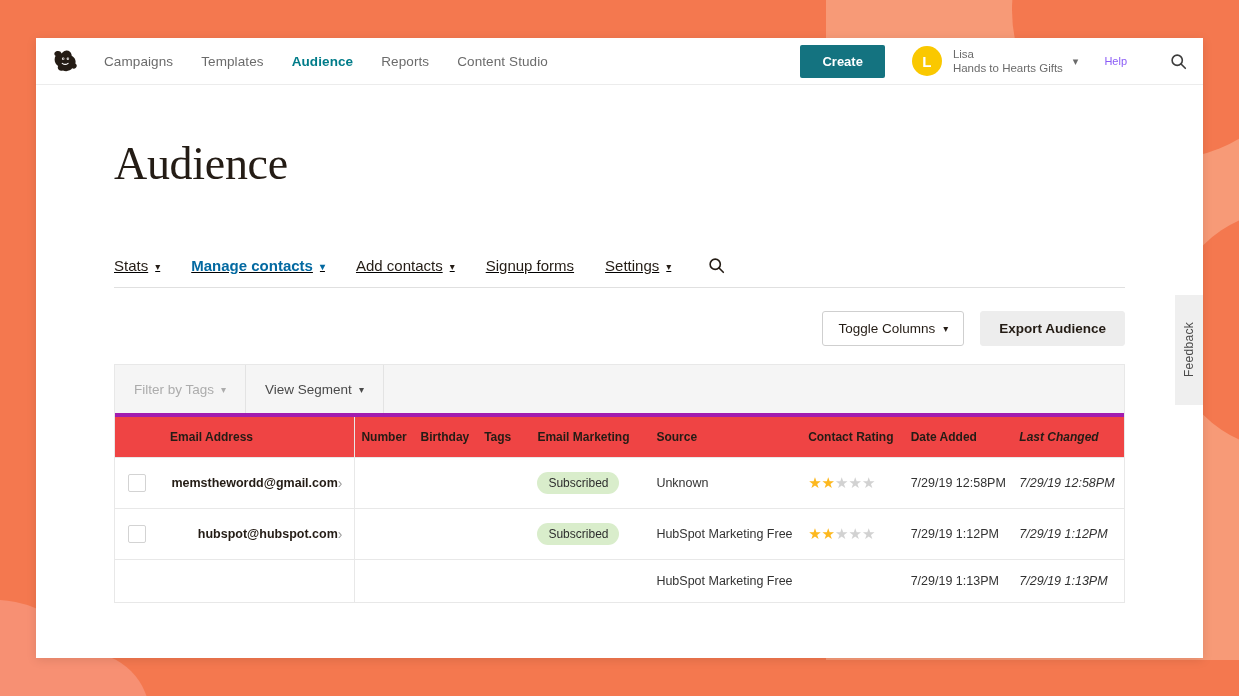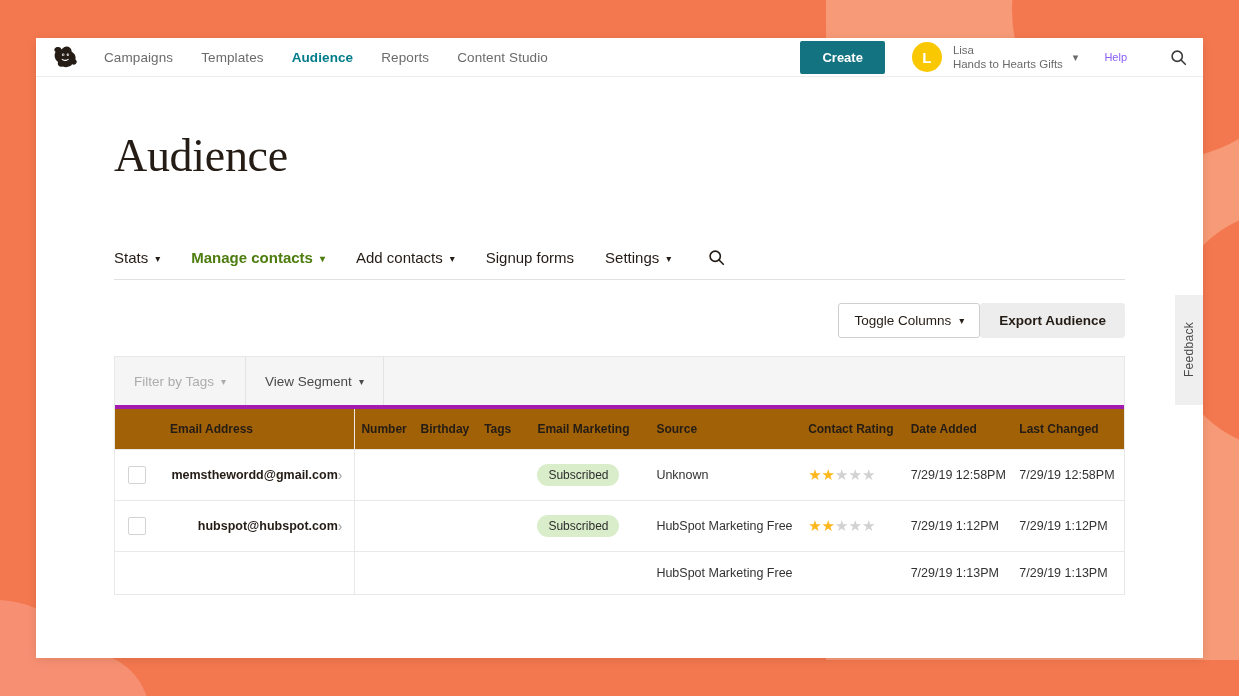--- a/index.html
+++ b/index.html
@@ -84,21 +84,21 @@
     left: 36px;
     width: 1167px;
     height: 620px;
     background: #ffffff;
     box-shadow: 0 2px 10px rgba(0,0,0,0.10);
     overflow: hidden;
   }
 
   
   .topnav {
-    height: 39px;
+    height: 47px;
     border-bottom: 1px solid #ECECEC;
     display: flex;
     align-items: center;
     padding: 0 0 0 14px;
     position: relative;
   }
   .logo {
     width: 32px;
     height: 32px;
     flex: 0 0 auto;
@@ -214,38 +214,40 @@
 
   
   .tabrow {
     margin-top: 67px;
     margin-right: 78px;
     border-bottom: 1px solid #E0E0E0;
     display: flex;
     align-items: center;
     gap: 31px;
     padding-bottom: 13px;
+    text-decoration: underline;
   }
   .tab {
     font-size: 15px;
     color: #241C15;
     cursor: pointer;
     display: flex;
     align-items: center;
     gap: 7px;
     white-space: nowrap;
   }
-  .tab.active { color: #4d7c0f; font-weight: bold; }
+  .tab.active { color: #0369a1; font-weight: bold; }
   .tab .caret { font-size: 10px; position: relative; top: 1px; }
   .tab-search { cursor: pointer; display: flex; align-items: center; margin-left: 6px; }
 
   
   .actions {
     display: flex;
     justify-content: flex-end;
+    gap: 16px;
     margin-top: 23px;
     margin-right: 78px;
   }
   .btn-outline {
     background: #ffffff;
     border: 1px solid #CFCFCF;
     border-radius: 3px;
     font-size: 13.5px;
     color: #241C15;
     padding: 9px 15px;
@@ -301,41 +303,41 @@
     border-collapse: collapse;
     table-layout: fixed;
   }
   table.contacts th {
     font-size: 12px;
     font-weight: bold;
     color: #241C15;
     text-align: left;
     padding: 13px 0 13px 0;
     border-bottom: 1px solid #E8E8E8;
-    background: #a16207;
+    background: #ef4444;
     white-space: nowrap;
   }
   table.contacts td {
     font-size: 12.5px;
     color: #333333;
     padding: 14px 0;
     border-bottom: 1px solid #E8E8E8;
     vertical-align: middle;
     white-space: nowrap;
   }
   .c-check  { width: 42px;  text-align: center; }
   .c-email  { width: 192px; border-right: 1px solid #E8E8E8; position: relative; padding-left: 12px !important; }
   .c-number { width: 64px;  padding-left: 6px !important; }
   .c-bday   { width: 62px; }
   .c-tags   { width: 52px; }
   .c-mkt    { width: 116px; }
   .c-source { width: 148px; }
   .c-rating { width: 100px; }
   .c-added  { width: 106px; }
-  .c-changed{ width: 102px; }
+  .c-changed{ width: 102px; font-style: italic; }
 
   th.c-check { border-right: none; }
   th.c-email { border-right: 1px solid #E8E8E8; }
 
   .chk {
     width: 18px;
     height: 18px;
     border: 1px solid #D3D3D3;
     border-radius: 2px;
     background: #ffffff;

